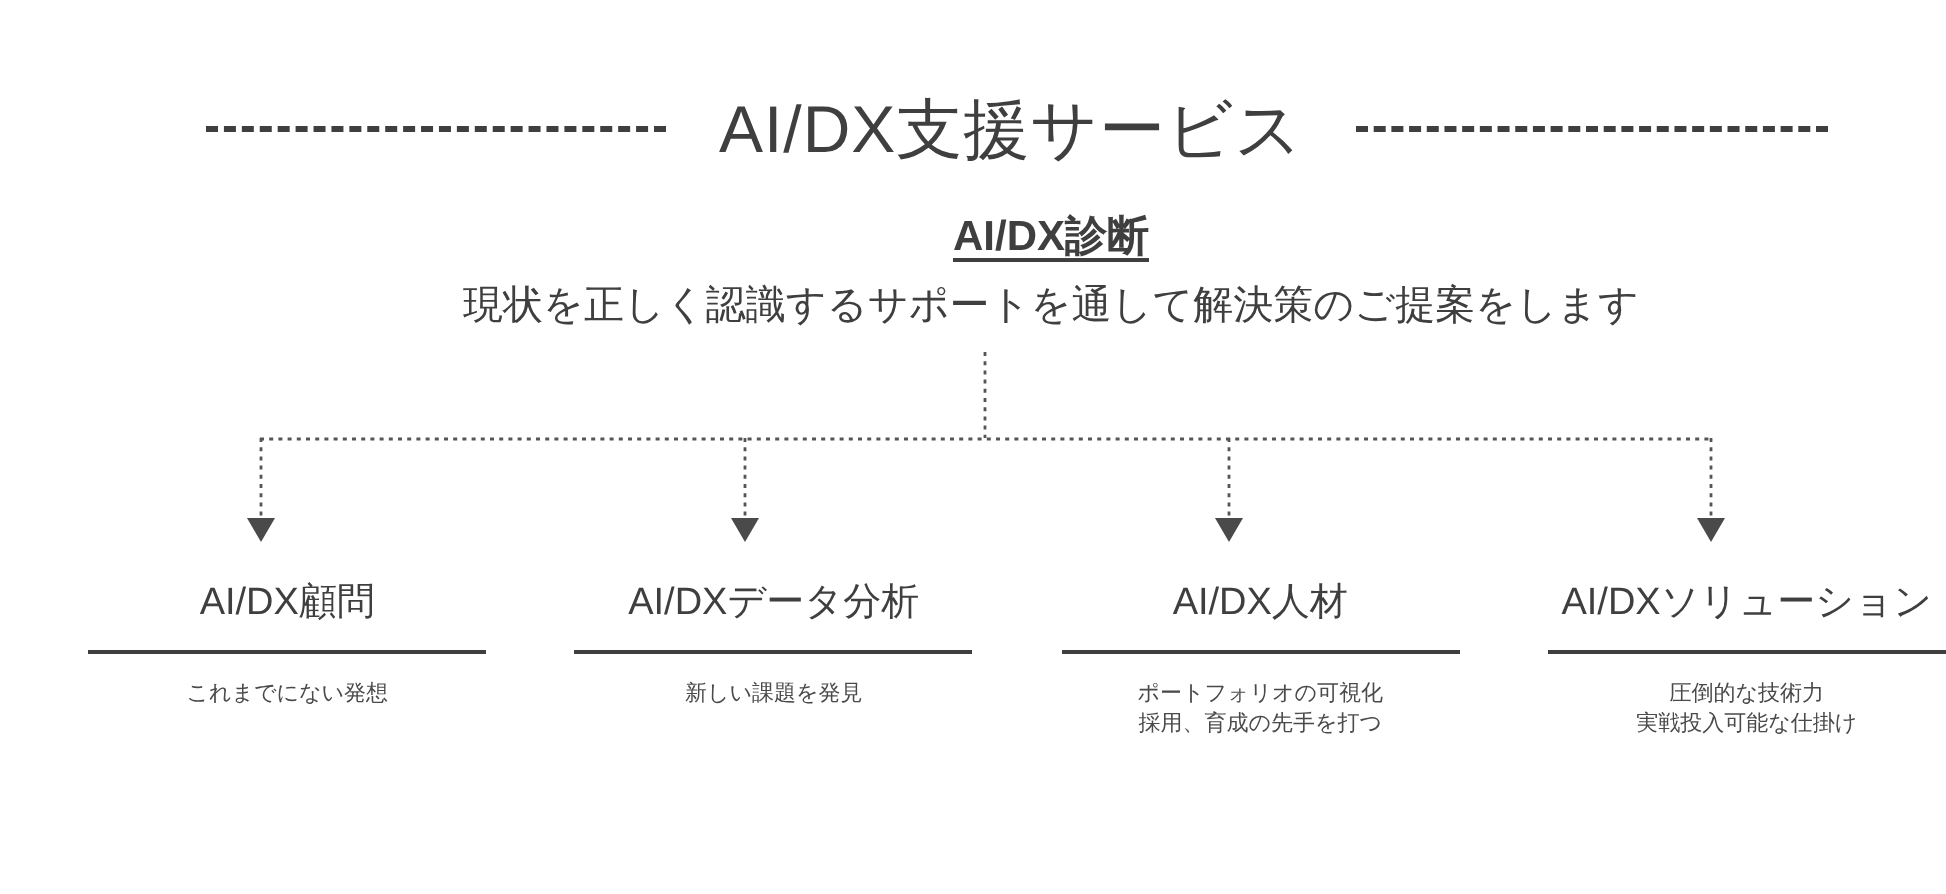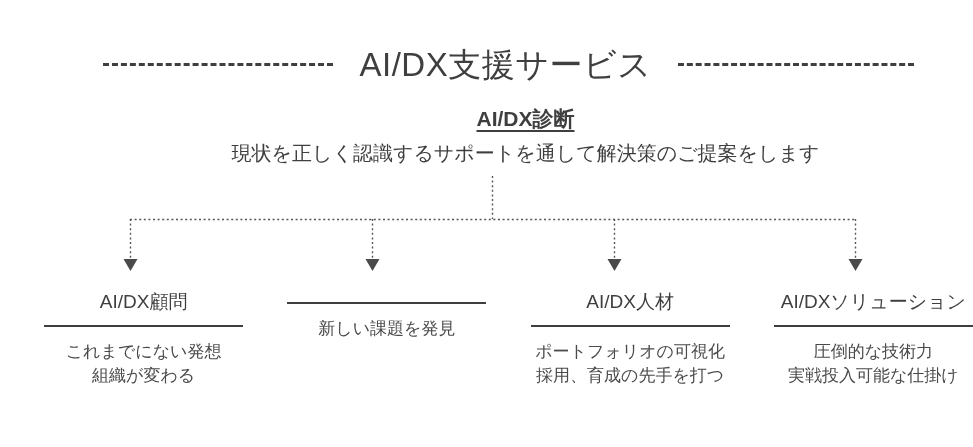--- a/index.html
+++ b/index.html
@@ -107,21 +107,21 @@
   .column-rule {
     margin: 11px auto 0 auto;
     width: 199px;
     height: 0;
     border-top: 2px solid #3f3f3f;
   }
   .column-lines {
     margin-top: 13px;
   }
   .column-line {
-    font-size: 17px;
+    font-size: 11px;
     font-weight: 400;
     color: #4a4a4a;
     line-height: 1.42;
     white-space: nowrap;
   }
 </style>
 </head>
 <body>
 
 <div class="canvas">
@@ -158,25 +158,25 @@
     </svg>
   </div>
 
   <div class="columns">
 
     <div class="column">
       <div class="column-title">AI/DX顧問</div>
       <div class="column-rule"></div>
       <div class="column-lines">
         <div class="column-line">これまでにない発想</div>
-        <div class="column-line">組織が変わる</div>
-      </div>
-    </div>
-
-    <div class="column">
+      </div>
+    </div>
+
+    <div class="column">
+      <div class="column-title">AI/DXデータ分析</div>
       <div class="column-rule"></div>
       <div class="column-lines">
         <div class="column-line">新しい課題を発見</div>
       </div>
     </div>
 
     <div class="column">
       <div class="column-title">AI/DX人材</div>
       <div class="column-rule"></div>
       <div class="column-lines">

